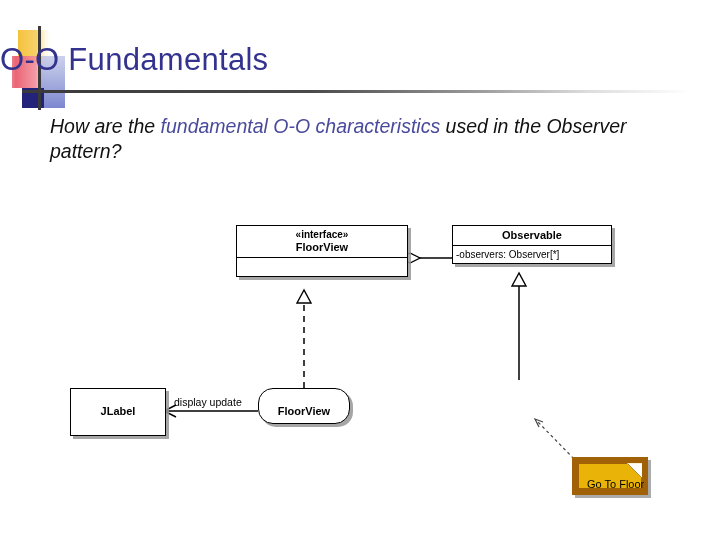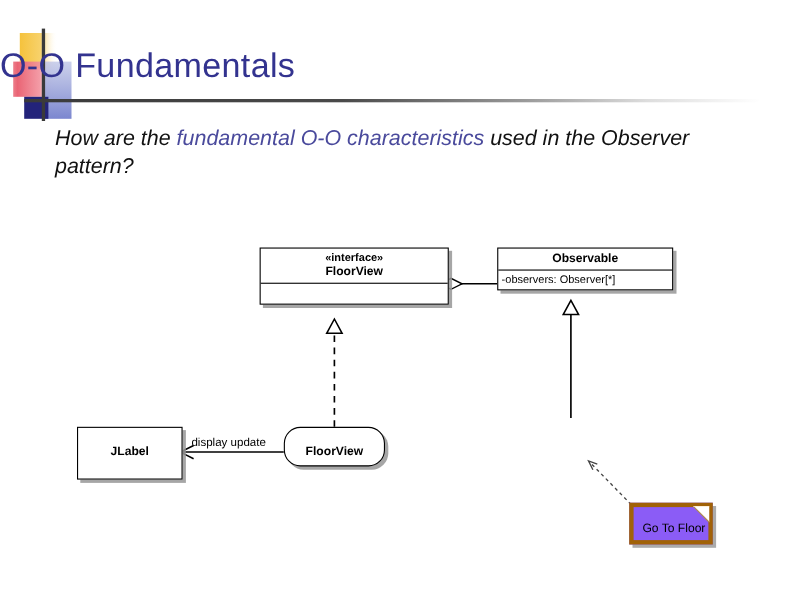--- a/index.html
+++ b/index.html
@@ -113,22 +113,22 @@
     font-size: 10.5px;
     color: #000;
     background: transparent;
     white-space: nowrap;
     font-family: "Liberation Sans", sans-serif;
   }
 
   
   #uml-note {
     position: absolute;
-    background: #8b5cf6;
-    border: 4px solid #a16207;
+    background: #eab308;
+    border: 7px solid #a16207;
     box-shadow: 3px 3px 0 rgba(150,150,150,0.8);
     box-sizing: border-box;
   }
   #uml-note .note-text {
     font-size: 11px;
     color: #000;
     padding: 14px 6px 0 8px;
     white-space: nowrap;
     font-family: "Liberation Sans", sans-serif;
   }

